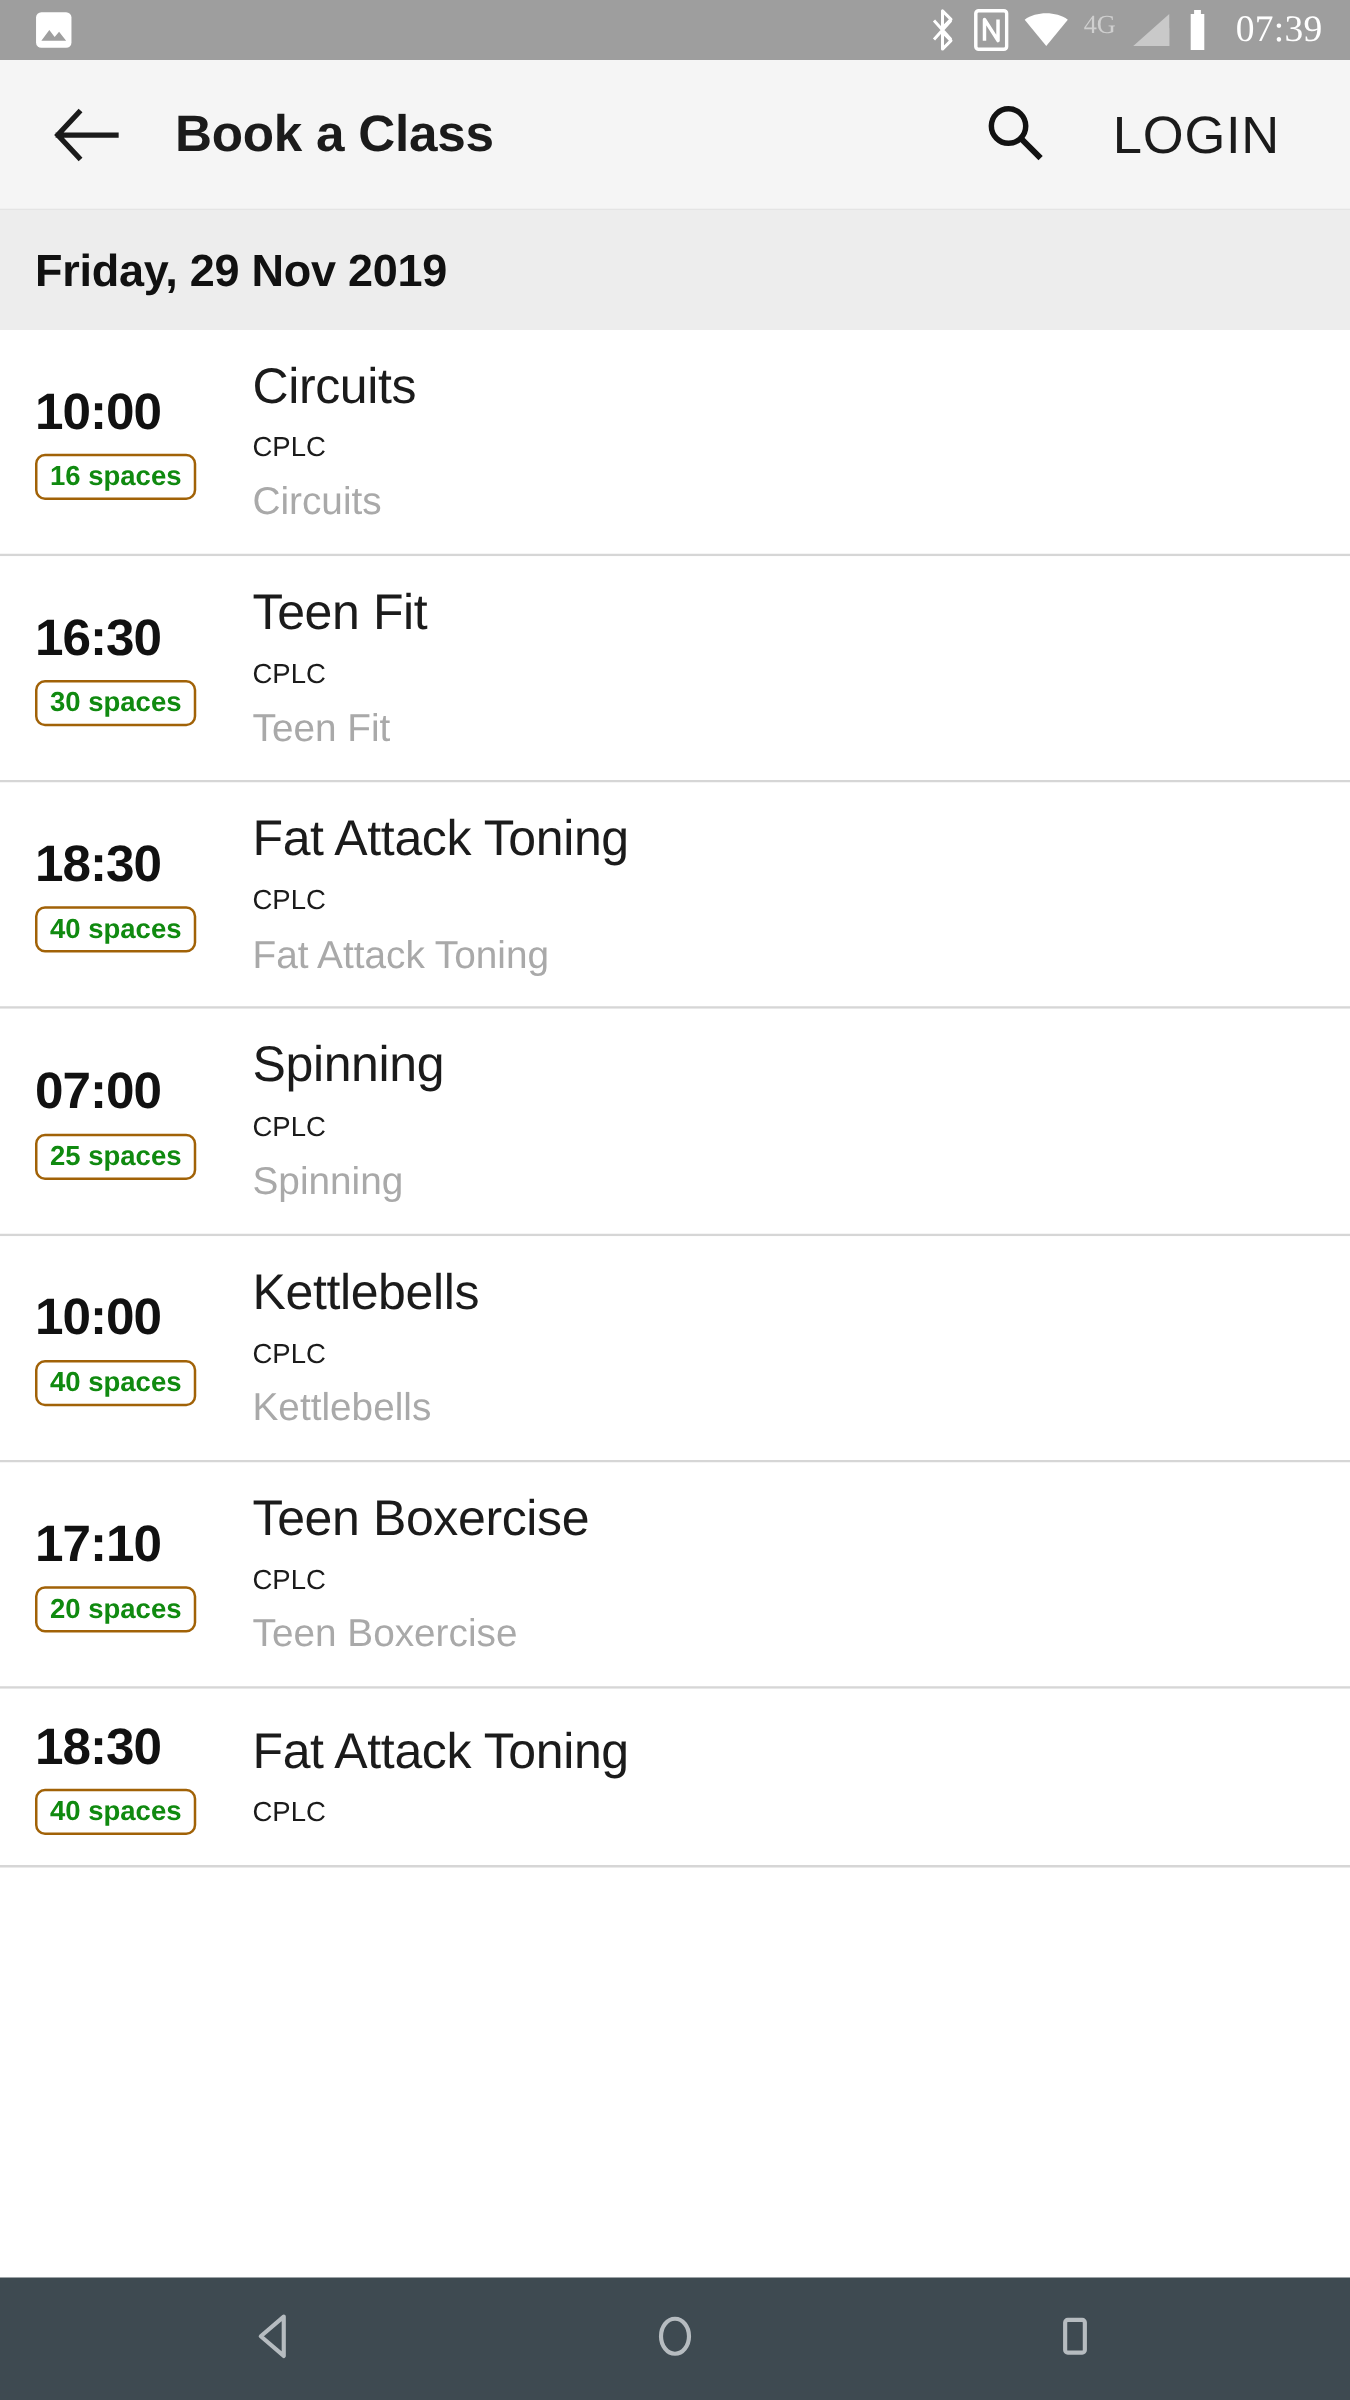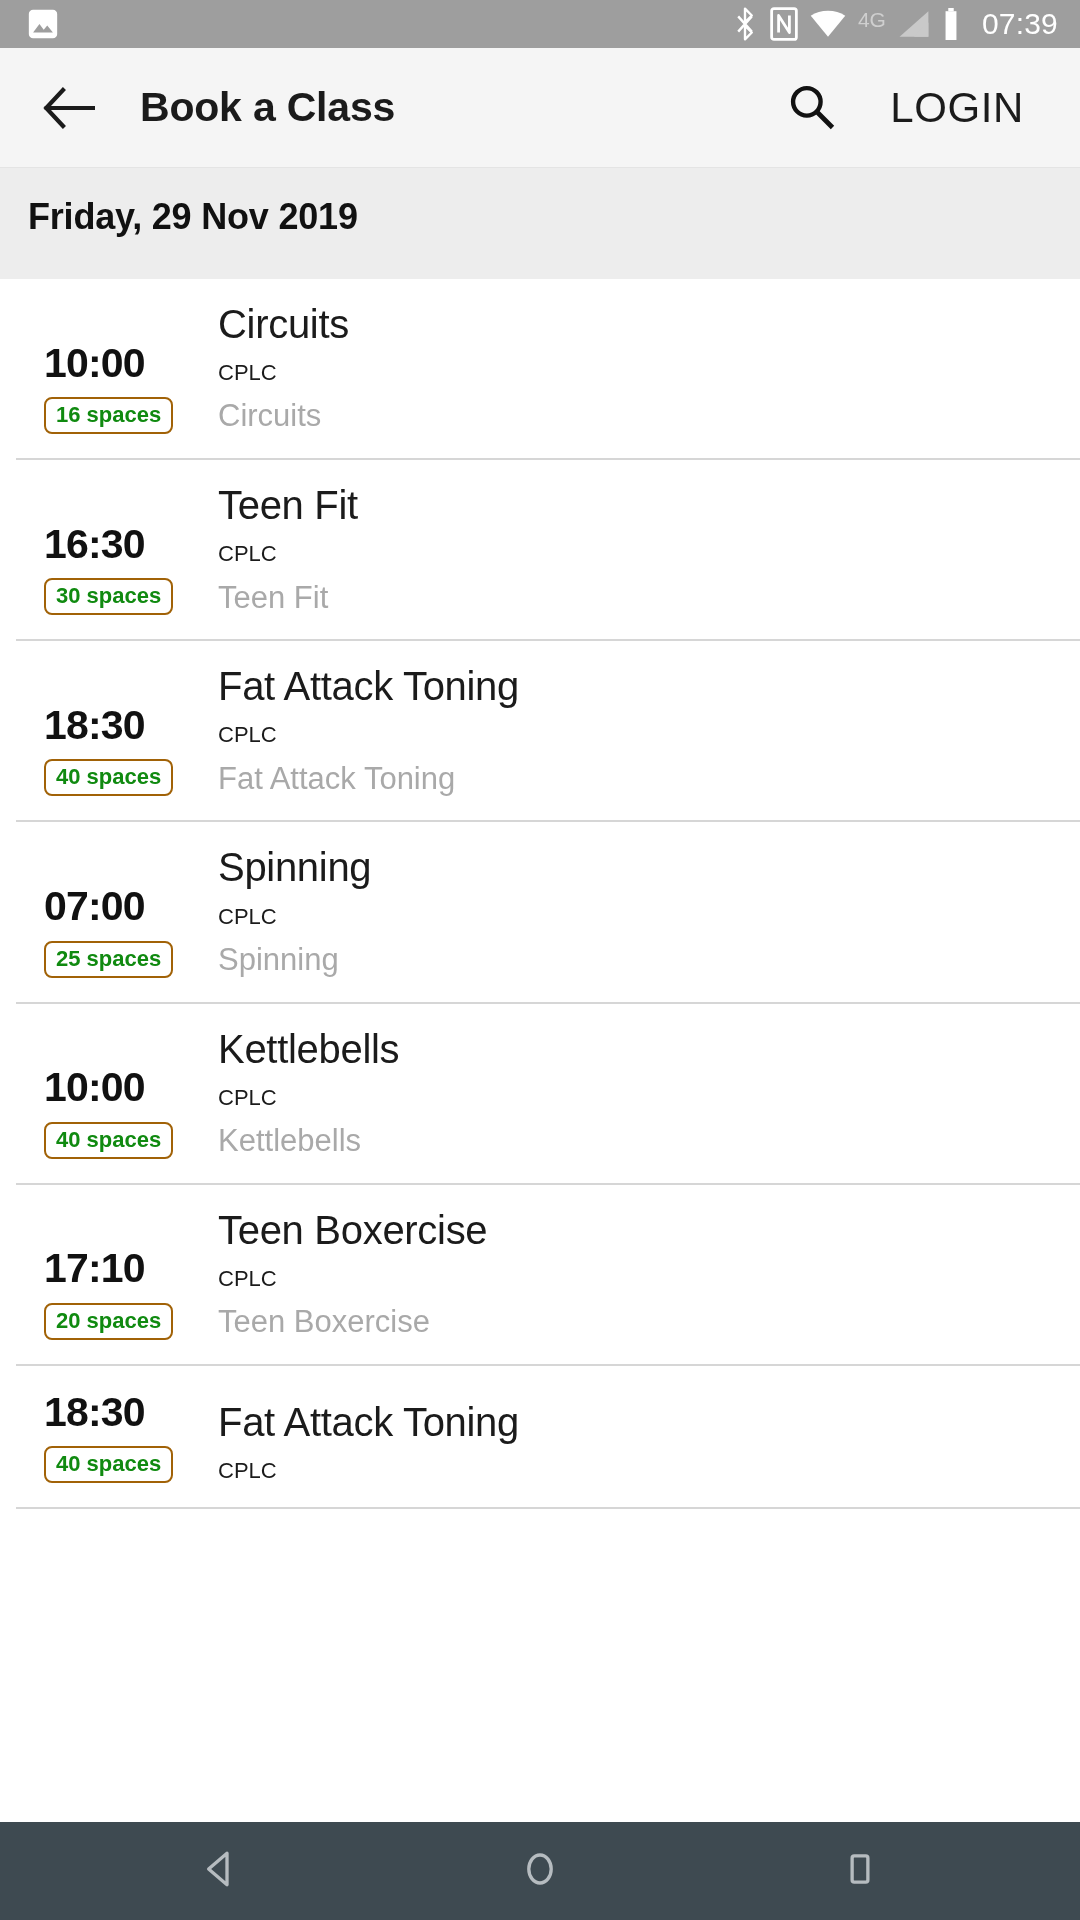--- a/index.html
+++ b/index.html
@@ -23,20 +23,21 @@
     align-items: center;
     padding: 0 22px 0 26px;
     box-sizing: border-box;
   }
   .status-left { display: flex; align-items: center; gap: 14px; }
   .status-right {
     margin-left: auto;
     display: flex;
     align-items: center;
     gap: 12px;
+    font-family: Liberation Serif, serif;
   }
   .status-clock {
     color: #ffffff;
     font-size: 30px;
     font-weight: 400;
     letter-spacing: 0.2px;
     margin-left: 10px;
     line-height: 1;
   }
   .sb-icon { display: block; }
@@ -88,38 +89,37 @@
     padding: 10px 4px;
     white-space: nowrap;
   }
 
   
   .list {
     background: #ffffff;
   }
   .date-header {
     background: #ededed;
-    padding: 28px 28px 41px 28px;
+    padding: 28px 28px 26px 28px;
     box-sizing: border-box;
   }
   .date-header-text {
     font-size: 36px;
     font-weight: 700;
     color: #111111;
     letter-spacing: -0.2px;
   }
 
   .class-row {
     display: flex;
-    align-items: flex-end;
+    align-items: center;
     padding: 22px 28px 24px 28px;
     box-sizing: border-box;
     border-bottom: 2px solid #d6d6d6;
     background: #ffffff;
-    margin-left: 16px;
   }
   .row-left {
     width: 150px;
     flex: 0 0 150px;
     padding-top: 2px;
   }
   .row-time {
     font-size: 41px;
     font-weight: 700;
     color: #111111;

